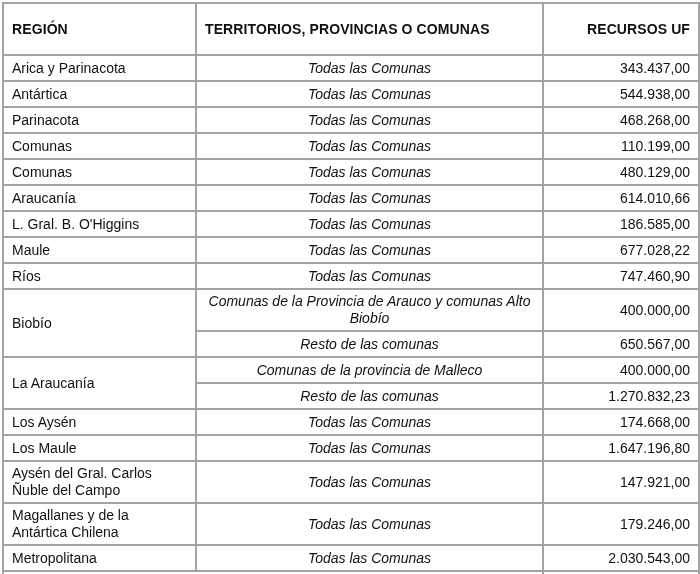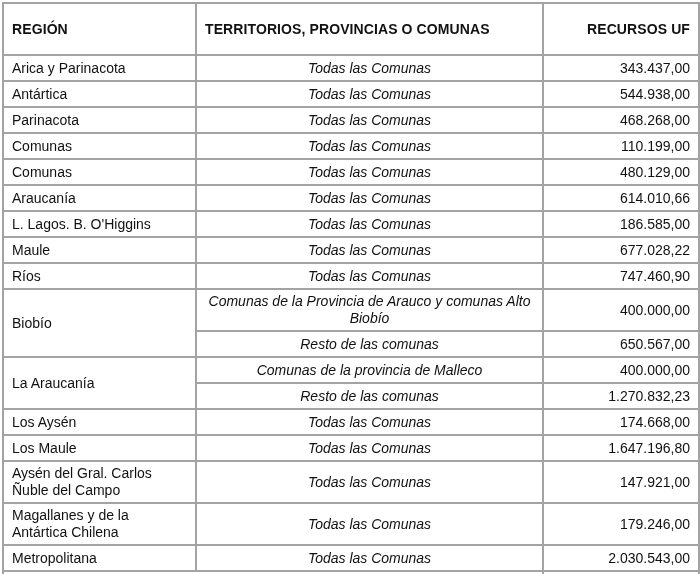--- a/index.html
+++ b/index.html
@@ -92,21 +92,21 @@
         <td class="region-cell" rowspan="1">Comunas</td>
         <td class="territory-cell">Todas las Comunas</td>
         <td class="value-cell">480.129,00</td>
       </tr>
       <tr>
         <td class="region-cell" rowspan="1">Araucanía</td>
         <td class="territory-cell">Todas las Comunas</td>
         <td class="value-cell">614.010,66</td>
       </tr>
       <tr>
-        <td class="region-cell" rowspan="1">L. Lagos. B. O'Higgins</td>
+        <td class="region-cell" rowspan="1">L. Gral. B. O'Higgins</td>
         <td class="territory-cell">Todas las Comunas</td>
         <td class="value-cell">186.585,00</td>
       </tr>
       <tr>
         <td class="region-cell" rowspan="1">Maule</td>
         <td class="territory-cell">Todas las Comunas</td>
         <td class="value-cell">677.028,22</td>
       </tr>
       <tr>
         <td class="region-cell" rowspan="1">Ríos</td>

